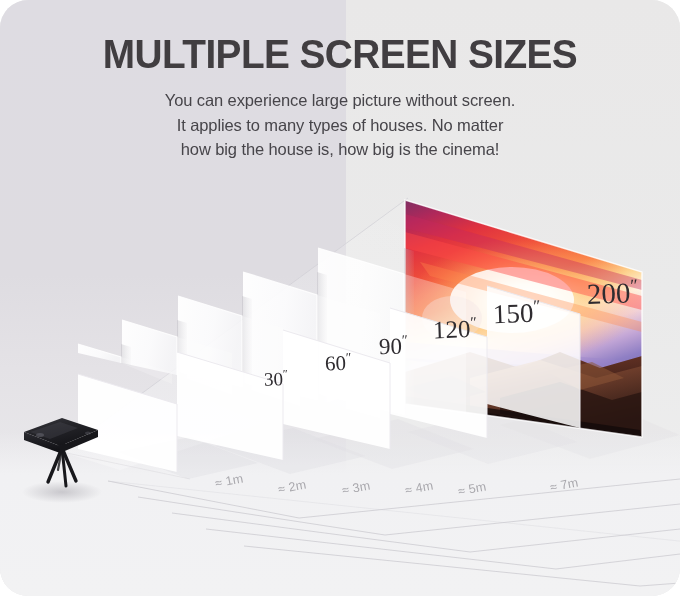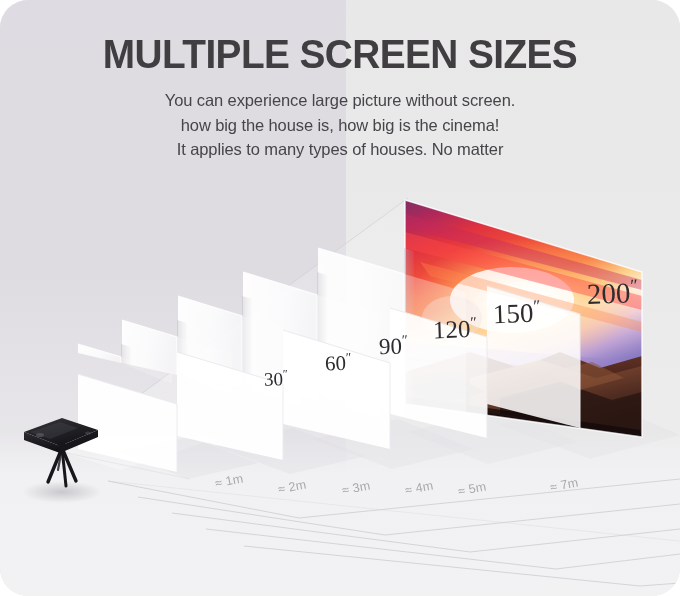--- a/index.html
+++ b/index.html
@@ -312,22 +312,22 @@
       <polygon points="30,432 60,422 78,428 50,439" fill="#4a4a52" opacity="0.35"></polygon>
       <ellipse cx="40" cy="435" rx="4" ry="2" fill="#6e6e78" opacity="0.5"></ellipse>
       <ellipse cx="88" cy="433" rx="3" ry="1.6" fill="#5d5d66" opacity="0.45"></ellipse>
     </g>
   </svg>
 
   <div class="header">
     <h1 class="title">MULTIPLE SCREEN SIZES</h1>
     <p class="subtitle">
       <span class="ln">You can experience large picture without screen.</span>
+      <span class="ln">It applies to many types of houses. No matter</span>
       <span class="ln">how big the house is, how big is the cinema!</span>
-      <span class="ln">It applies to many types of houses. No matter</span>
     </p>
   </div>
 
   <div class="size-label" style="left:264px; top:368px; font-size:19px; transform:rotate(-2deg);">
     <span>30</span><span class="pri">″</span>
   </div>
   <div class="size-label" style="left:325px; top:350px; font-size:21px; transform:rotate(-2deg);">
     <span>60</span><span class="pri">″</span>
   </div>
   <div class="size-label" style="left:379px; top:332px; font-size:23px; transform:rotate(-2deg);">

